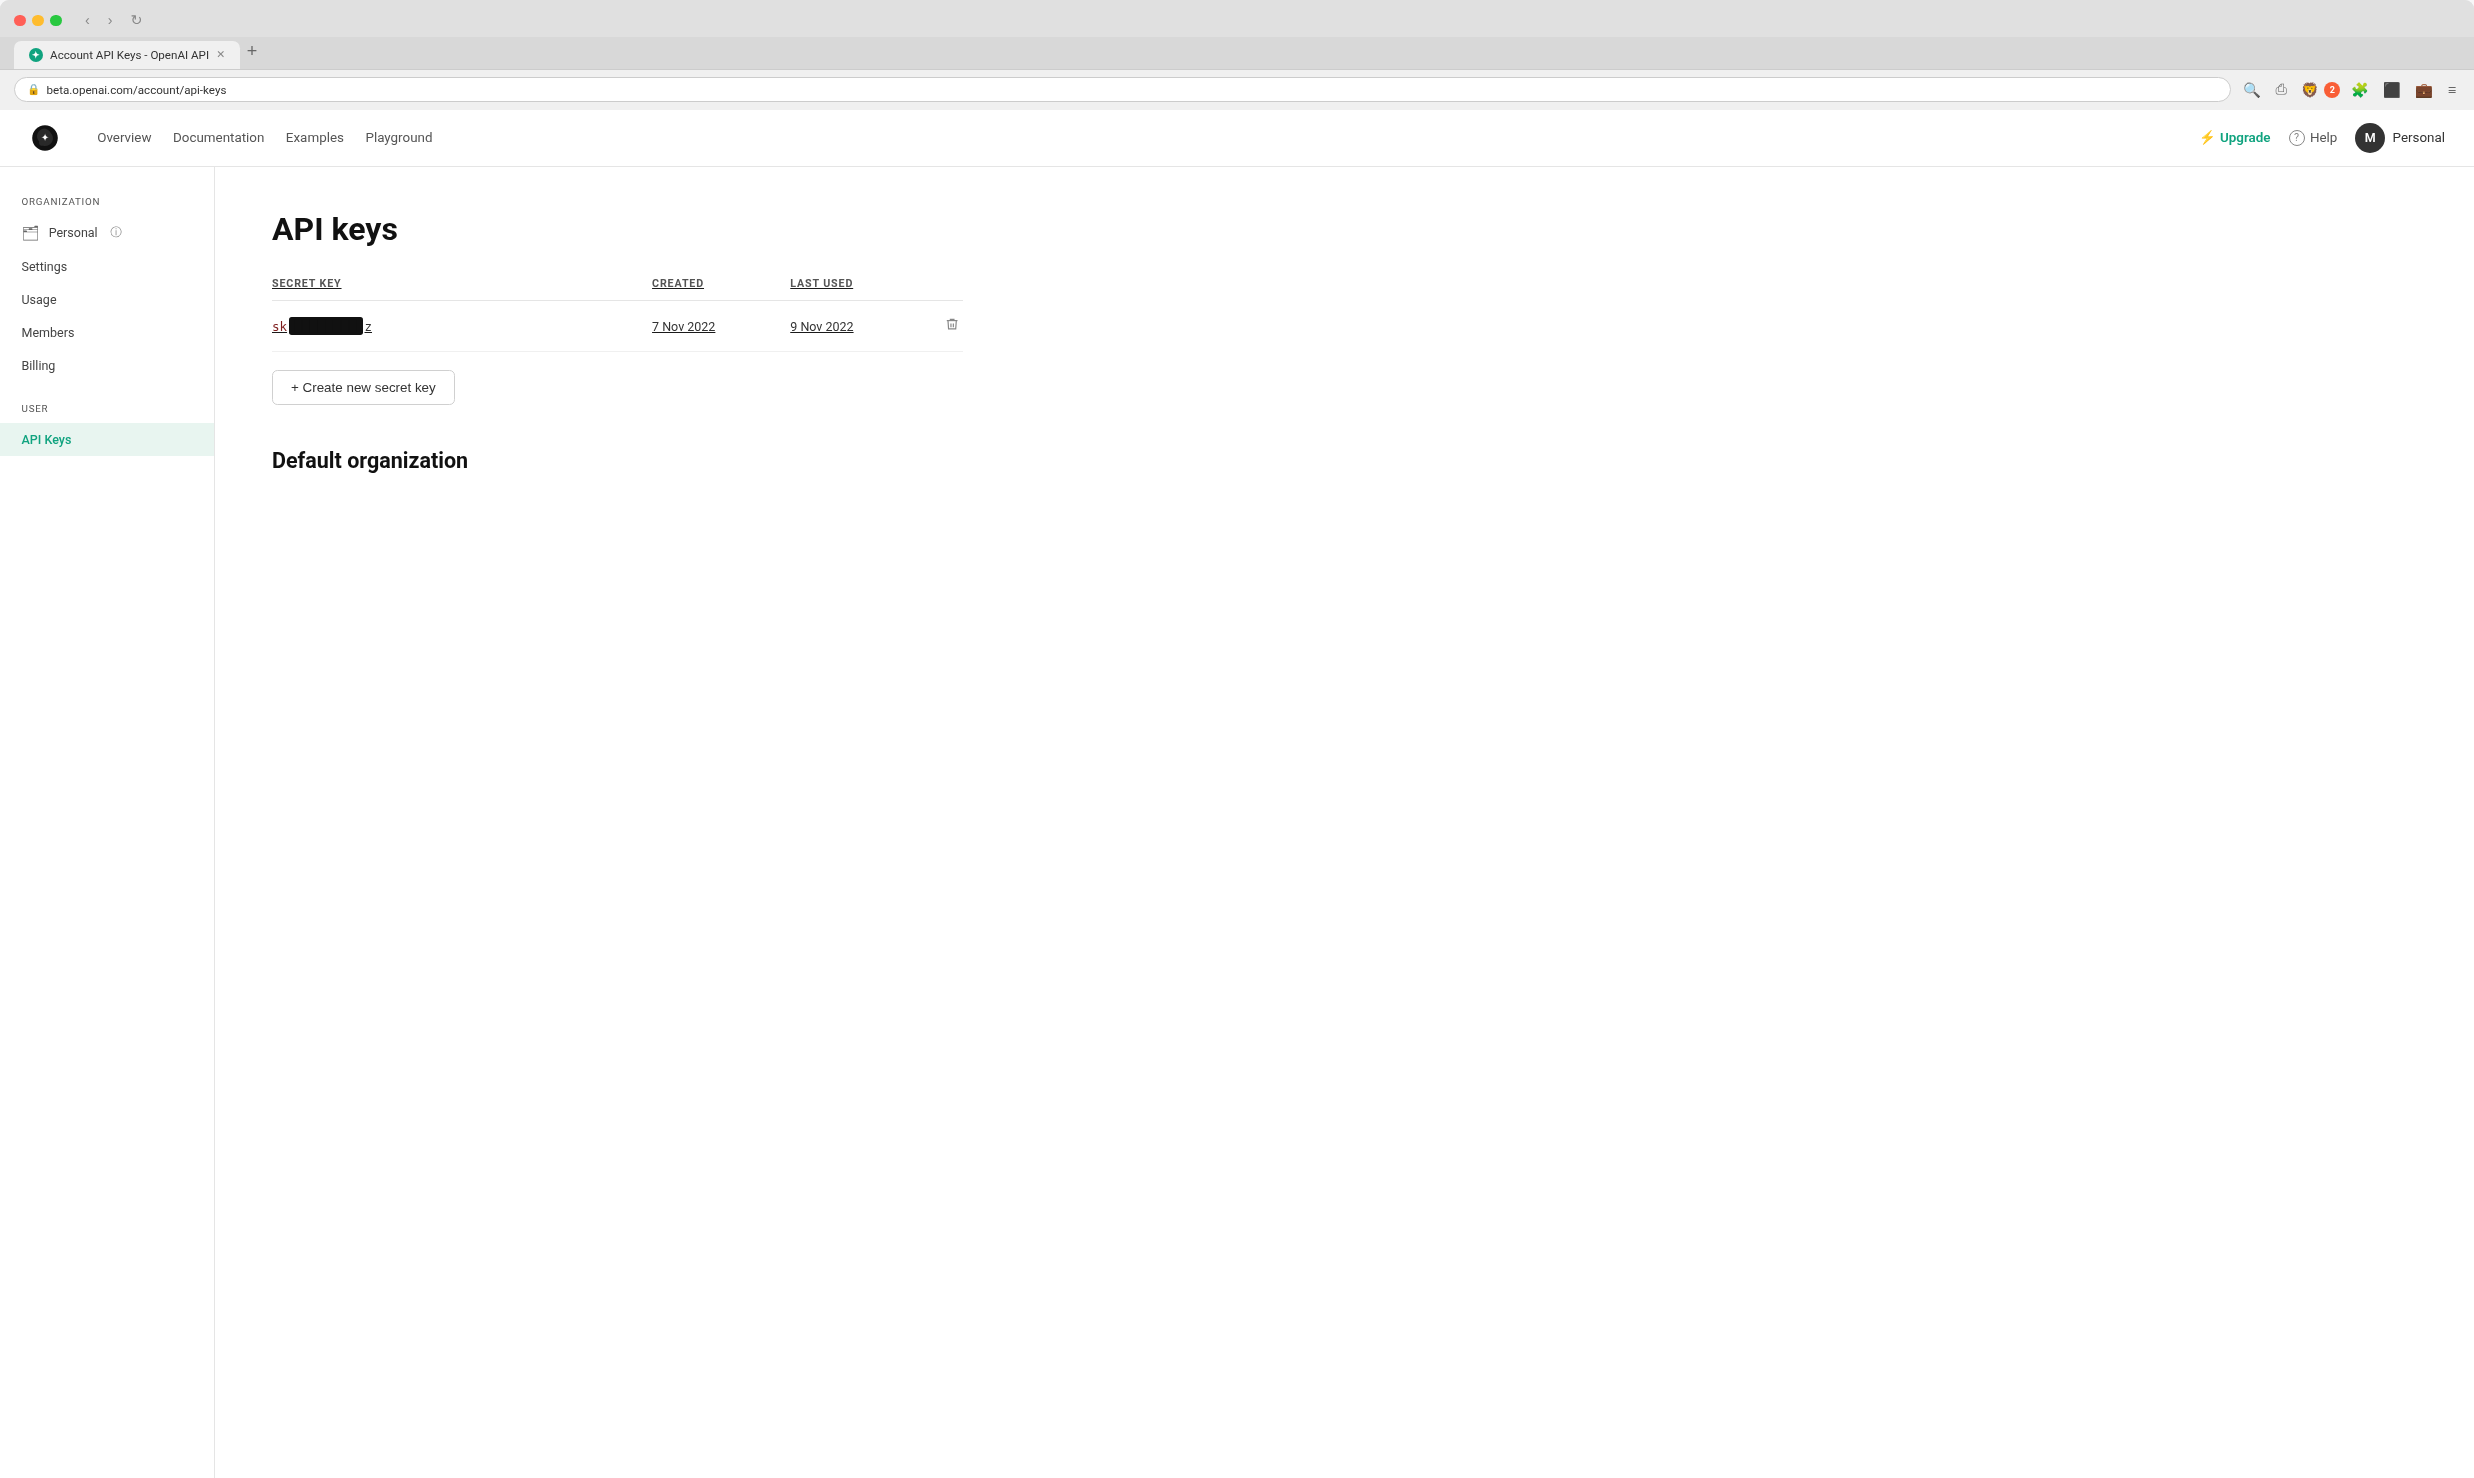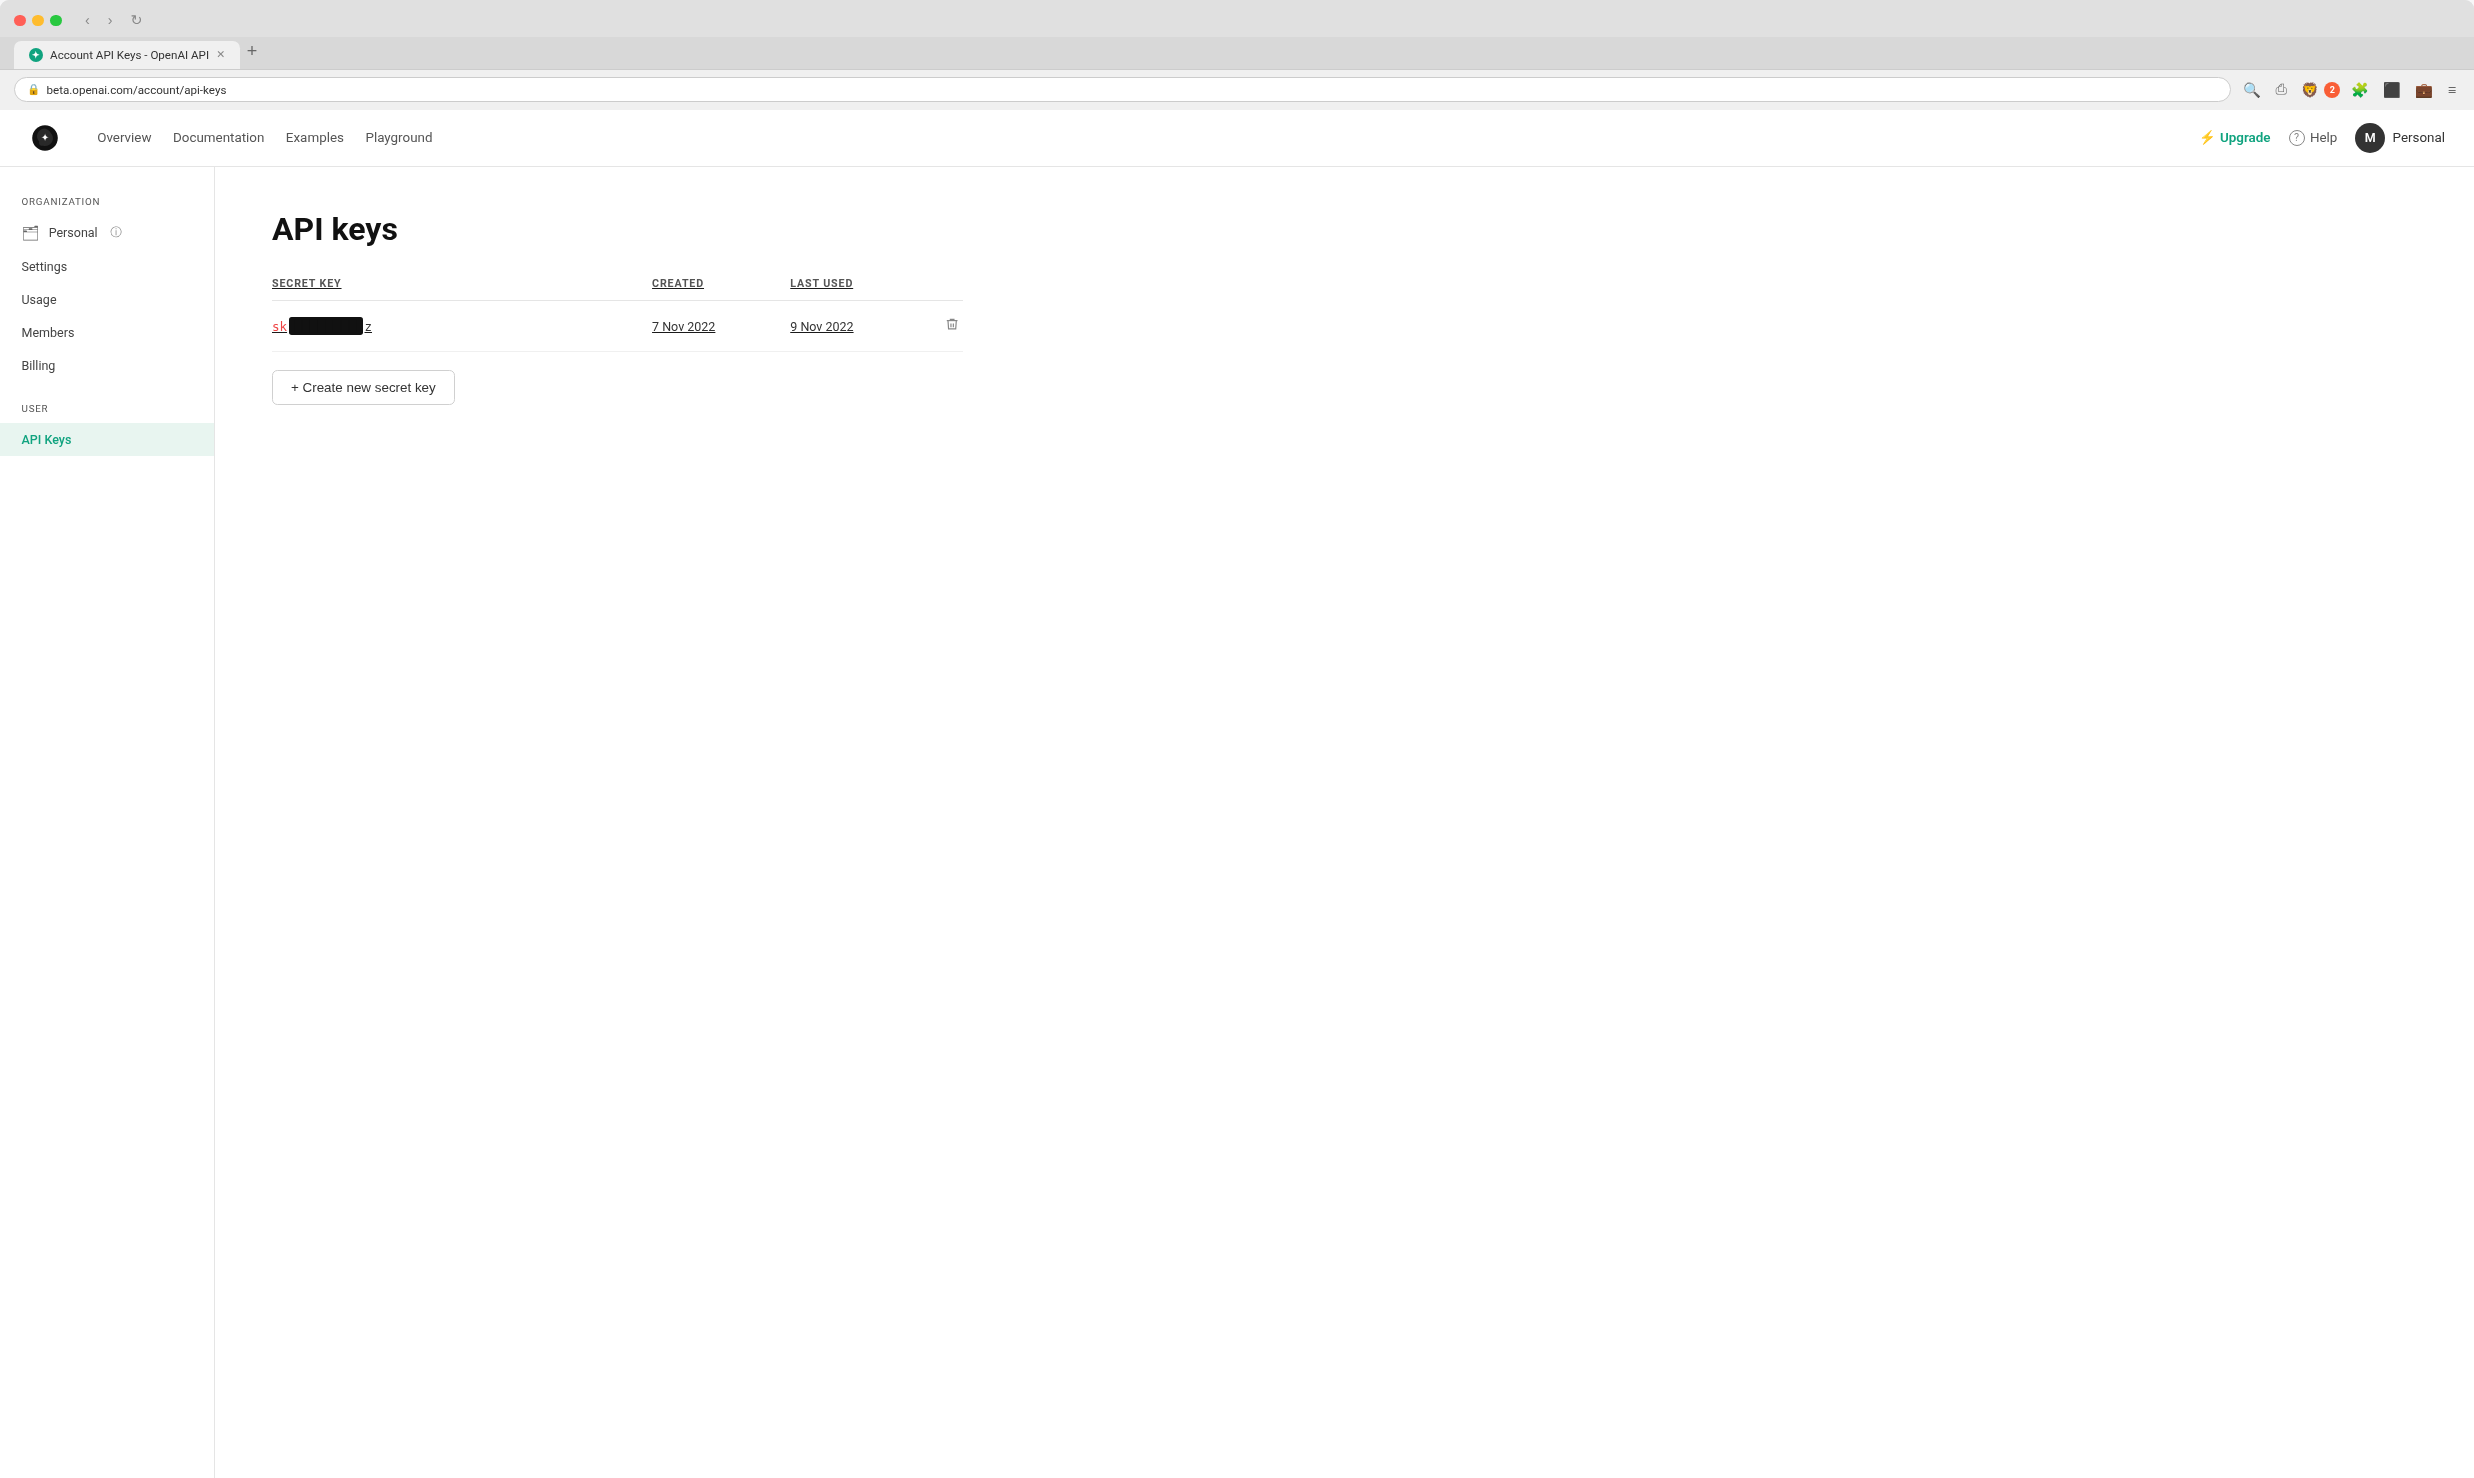--- a/index.html
+++ b/index.html
@@ -321,21 +321,21 @@
     .col-lastused { width: 18%; }
     .col-action { width: 7%; text-align: right; }
 
     .key-value {
       display: flex;
       align-items: center;
       gap: 1.8px;
       font-family: monospace;
       font-size: 12.5px;
     }
-    .key-prefix { color: #ef4444; }
+    .key-prefix { color: #7f1d1d; }
     .key-redacted {
       background: #111;
       color: #111;
       border-radius: 2.7px;
       padding: 1.8px 5.4px;
       font-size: 11.6px;
       letter-spacing: 0.9px;
     }
     .key-suffix { color: #333; }
 
@@ -517,17 +517,18 @@
                     <path d="M9 6V4h6v2"></path>
                   </svg>
                 </button>
               </td>
             </tr>
           </tbody>
         </table>
 
         <button class="create-key-btn">+ Create new secret key</button>
 
+        <h2 class="section-title">Default organization</h2>
       </main>
     </div>
   </div>
 </div>
 
 
 </body></html>

